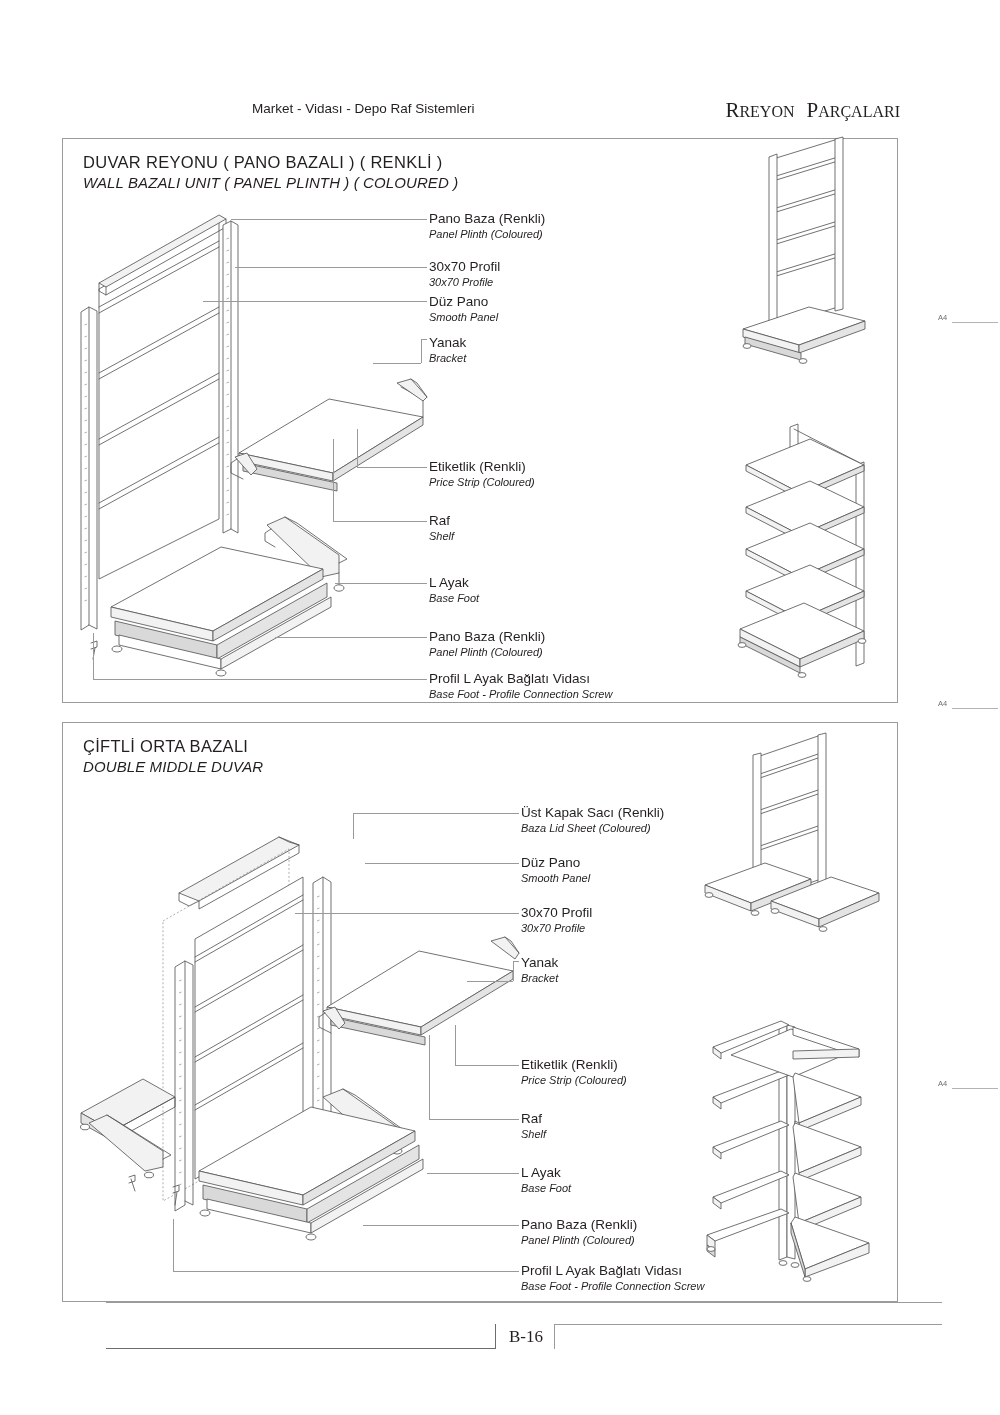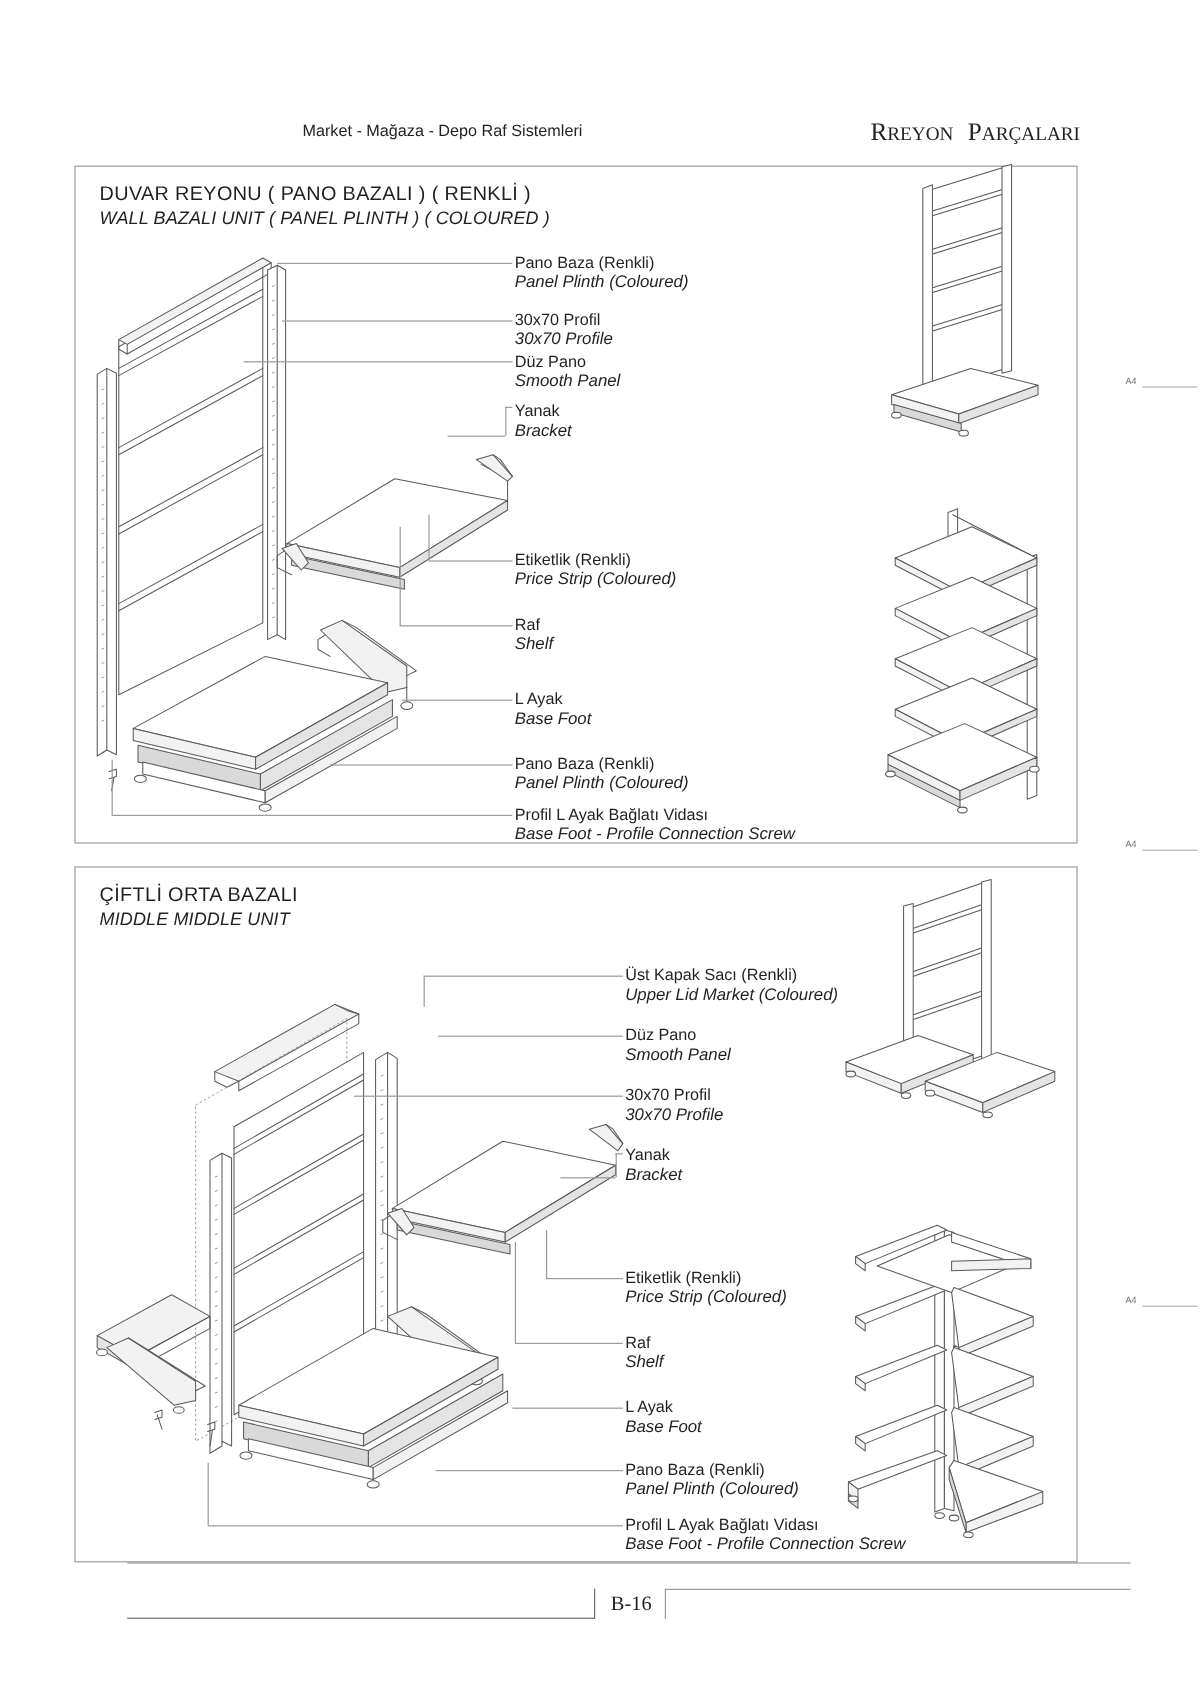--- a/index.html
+++ b/index.html
@@ -68,21 +68,21 @@
     font-size:16.5px;letter-spacing:.3px;color:#231f20;white-space:nowrap;
   }
   .sec-title .en{
     font-size:15px;font-style:italic;letter-spacing:.1px;color:#231f20;
     white-space:nowrap;margin-top:2px;
   }
 
   
   .callout{position:absolute;white-space:nowrap;}
   .callout .tr{font-size:13.5px;color:#231f20;line-height:16px;}
-  .callout .en{font-size:14px;font-style:italic;color:#231f20;line-height:15px;}
+  .callout .en{font-size:11px;font-style:italic;color:#231f20;line-height:15px;}
 
   
   .leader{position:absolute;background:#9a9a9a;height:1px;}
   .leader-v{position:absolute;background:#9a9a9a;width:1px;}
 
   
   .draw{position:absolute;}
   svg{display:block;overflow:visible;}
   .ln{fill:none;stroke:#58585a;stroke-width:.85;stroke-linejoin:round;stroke-linecap:round;}
   .ln-l{fill:none;stroke:#8d8d90;stroke-width:.7;}
@@ -107,21 +107,21 @@
     position:absolute;left:460px;top:25px;width:44px;text-align:center;
     font-family:"Liberation Serif", serif;font-size:17px;color:#231f20;
   }
 </style>
 </head>
 <body>
 
 <div id="header">
 
 
-  <div id="logo-tagline">Market - Mağaza - Depo Raf Sistemleri</div>
+  <div id="logo-tagline">Market - Vidası - Depo Raf Sistemleri</div>
 
   <div id="header-title">
     <span class="cap">R</span><span class="sm">REYON</span><span class="gap"></span><span class="cap">P</span><span class="sm">ARÇALARI</span>
   </div>
 </div>
 
 <div id="section-1" class="section">
 
   <div class="sec-title" style="top:14px;">
     <div class="tr">DUVAR REYONU ( PANO BAZALI ) ( RENKLİ )</div>
@@ -355,21 +355,21 @@
   <div class="callout" style="left:366px;top:532px;">
     <div class="tr">Profil L Ayak Bağlatı Vidası</div>
     <div class="en">Base Foot - Profile Connection Screw</div>
   </div>
 </div>
 
 <div id="section-2" class="section">
 
   <div class="sec-title" style="top:14px;">
     <div class="tr">ÇİFTLİ ORTA BAZALI</div>
-    <div class="en">MIDDLE MIDDLE UNIT</div>
+    <div class="en">DOUBLE MIDDLE DUVAR</div>
   </div>
 
   <div class="draw" style="left:4px;top:78px;">
     <svg width="460" height="480" viewBox="0 0 460 480">
 
       <polygon class="fg" points="112,92 212,36 232,44 132,100"></polygon>
       <polyline class="ln" points="112,92 112,100 122,105 132,100"></polyline>
       <polyline class="ln" points="232,44 232,52 132,108 132,100"></polyline>
       <polyline class="ln" points="212,36 222,41 232,44"></polyline>
 
@@ -571,21 +571,21 @@
   <div class="leader-v" style="left:392px;top:302px;height:40px;"></div>
   <div class="leader" style="left:366px;top:396px;width:90px;"></div>
   <div class="leader-v" style="left:366px;top:312px;height:84px;"></div>
   <div class="leader" style="left:364px;top:450px;width:92px;"></div>
   <div class="leader" style="left:300px;top:502px;width:156px;"></div>
   <div class="leader" style="left:110px;top:548px;width:346px;"></div>
   <div class="leader-v" style="left:110px;top:496px;height:52px;"></div>
 
   <div class="callout" style="left:458px;top:82px;">
     <div class="tr">Üst Kapak Sacı (Renkli)</div>
-    <div class="en">Upper Lid Market (Coloured)</div>
+    <div class="en">Baza Lid Sheet (Coloured)</div>
   </div>
   <div class="callout" style="left:458px;top:132px;">
     <div class="tr">Düz Pano</div>
     <div class="en">Smooth Panel</div>
   </div>
   <div class="callout" style="left:458px;top:182px;">
     <div class="tr">30x70 Profil</div>
     <div class="en">30x70 Profile</div>
   </div>
   <div class="callout" style="left:458px;top:232px;">

